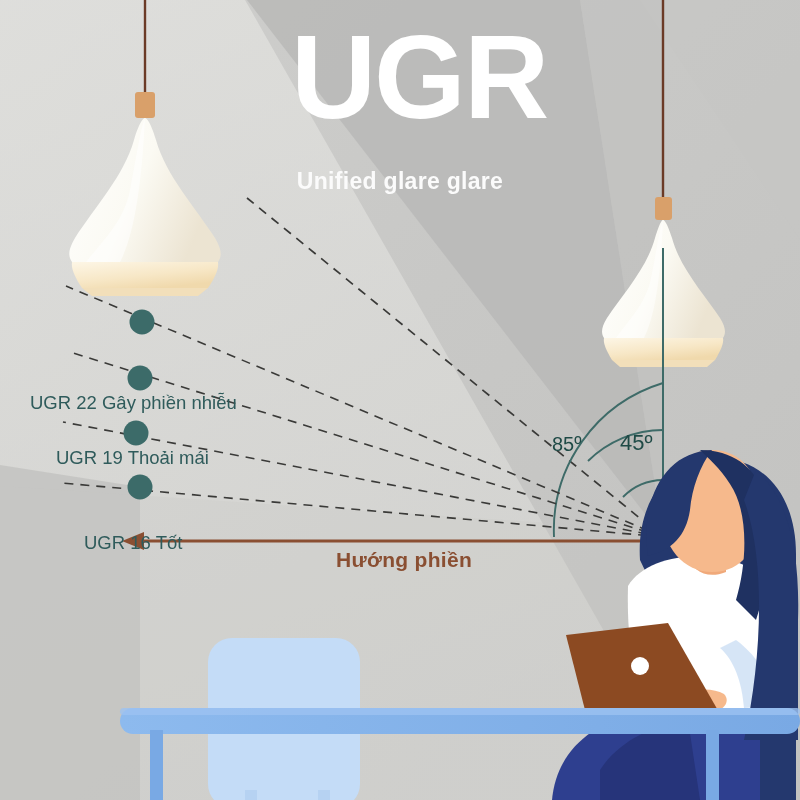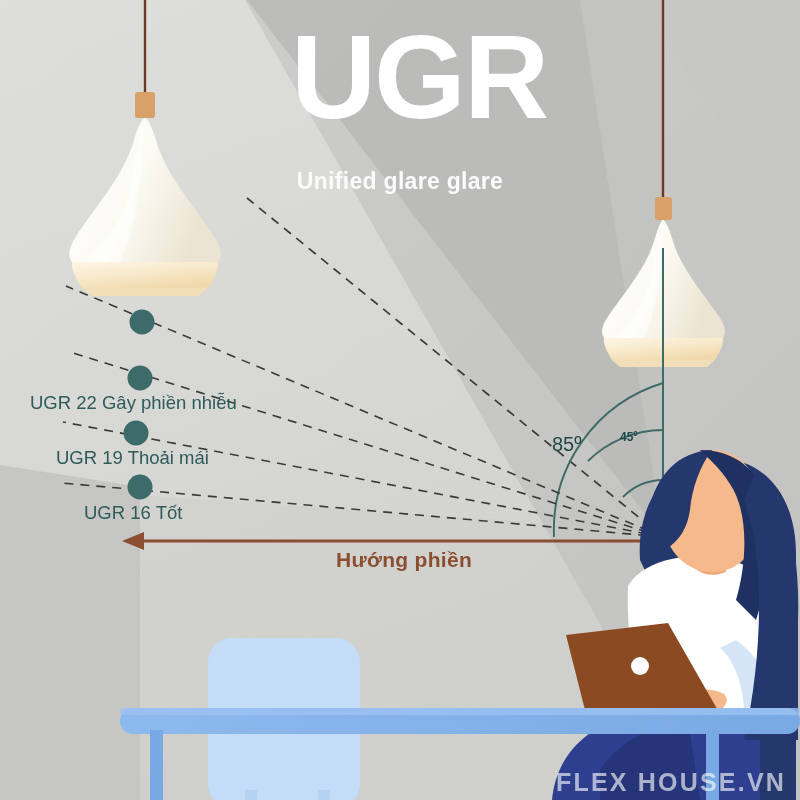--- a/index.html
+++ b/index.html
@@ -27,24 +27,24 @@
     left:268px;top:282px;
     font-size:21px;font-weight:bold;color:#2f5b5b;
     letter-spacing:0.4px;
   }
   .ugr-label{
     font-size:18.5px;color:#2f5b5b;font-weight:400;
   }
   #ugr-l0{left:26px;top:336px;}
   #ugr-l1{left:30px;top:392px;}
   #ugr-l2{left:56px;top:447px;}
-  #ugr-l3{left:84px;top:502px;}
+  #ugr-l3{left:84px;top:532px;}
 
   #ang-85{left:521px;top:433px;font-size:20px;color:#1f4a46;font-weight:400;margin-left:31px;}
-  #ang-45{left:620px;top:430px;font-size:12px;color:#1f4a46;font-weight:700;}
+  #ang-45{left:620px;top:430px;font-size:22px;color:#1f4a46;font-weight:400;}
 
   #viewdir-label{
     left:336px;top:548px;
     font-size:21px;font-weight:bold;color:#8a4f32;
     letter-spacing:0.3px;
   }
 
   #watermark{
     left:556px;top:768px;
     font-size:25px;font-weight:bold;color:rgba(255,255,255,0.62);
@@ -225,15 +225,14 @@
 
   <div class="txt ugr-label" id="ugr-l1">UGR 22 Gây phiền nhiễu</div>
   <div class="txt ugr-label" id="ugr-l2">UGR 19 Thoải mái</div>
   <div class="txt ugr-label" id="ugr-l3">UGR 16 Tốt</div>
 
   <div class="txt" id="ang-85">85º</div>
   <div class="txt" id="ang-45">45º</div>
 
   <div class="txt" id="viewdir-label">Hướng phiền</div>
 
-  <div class="txt" id="watermark">FLEX HOUSE.VN</div>
 
 </div>
 
 </body></html>

